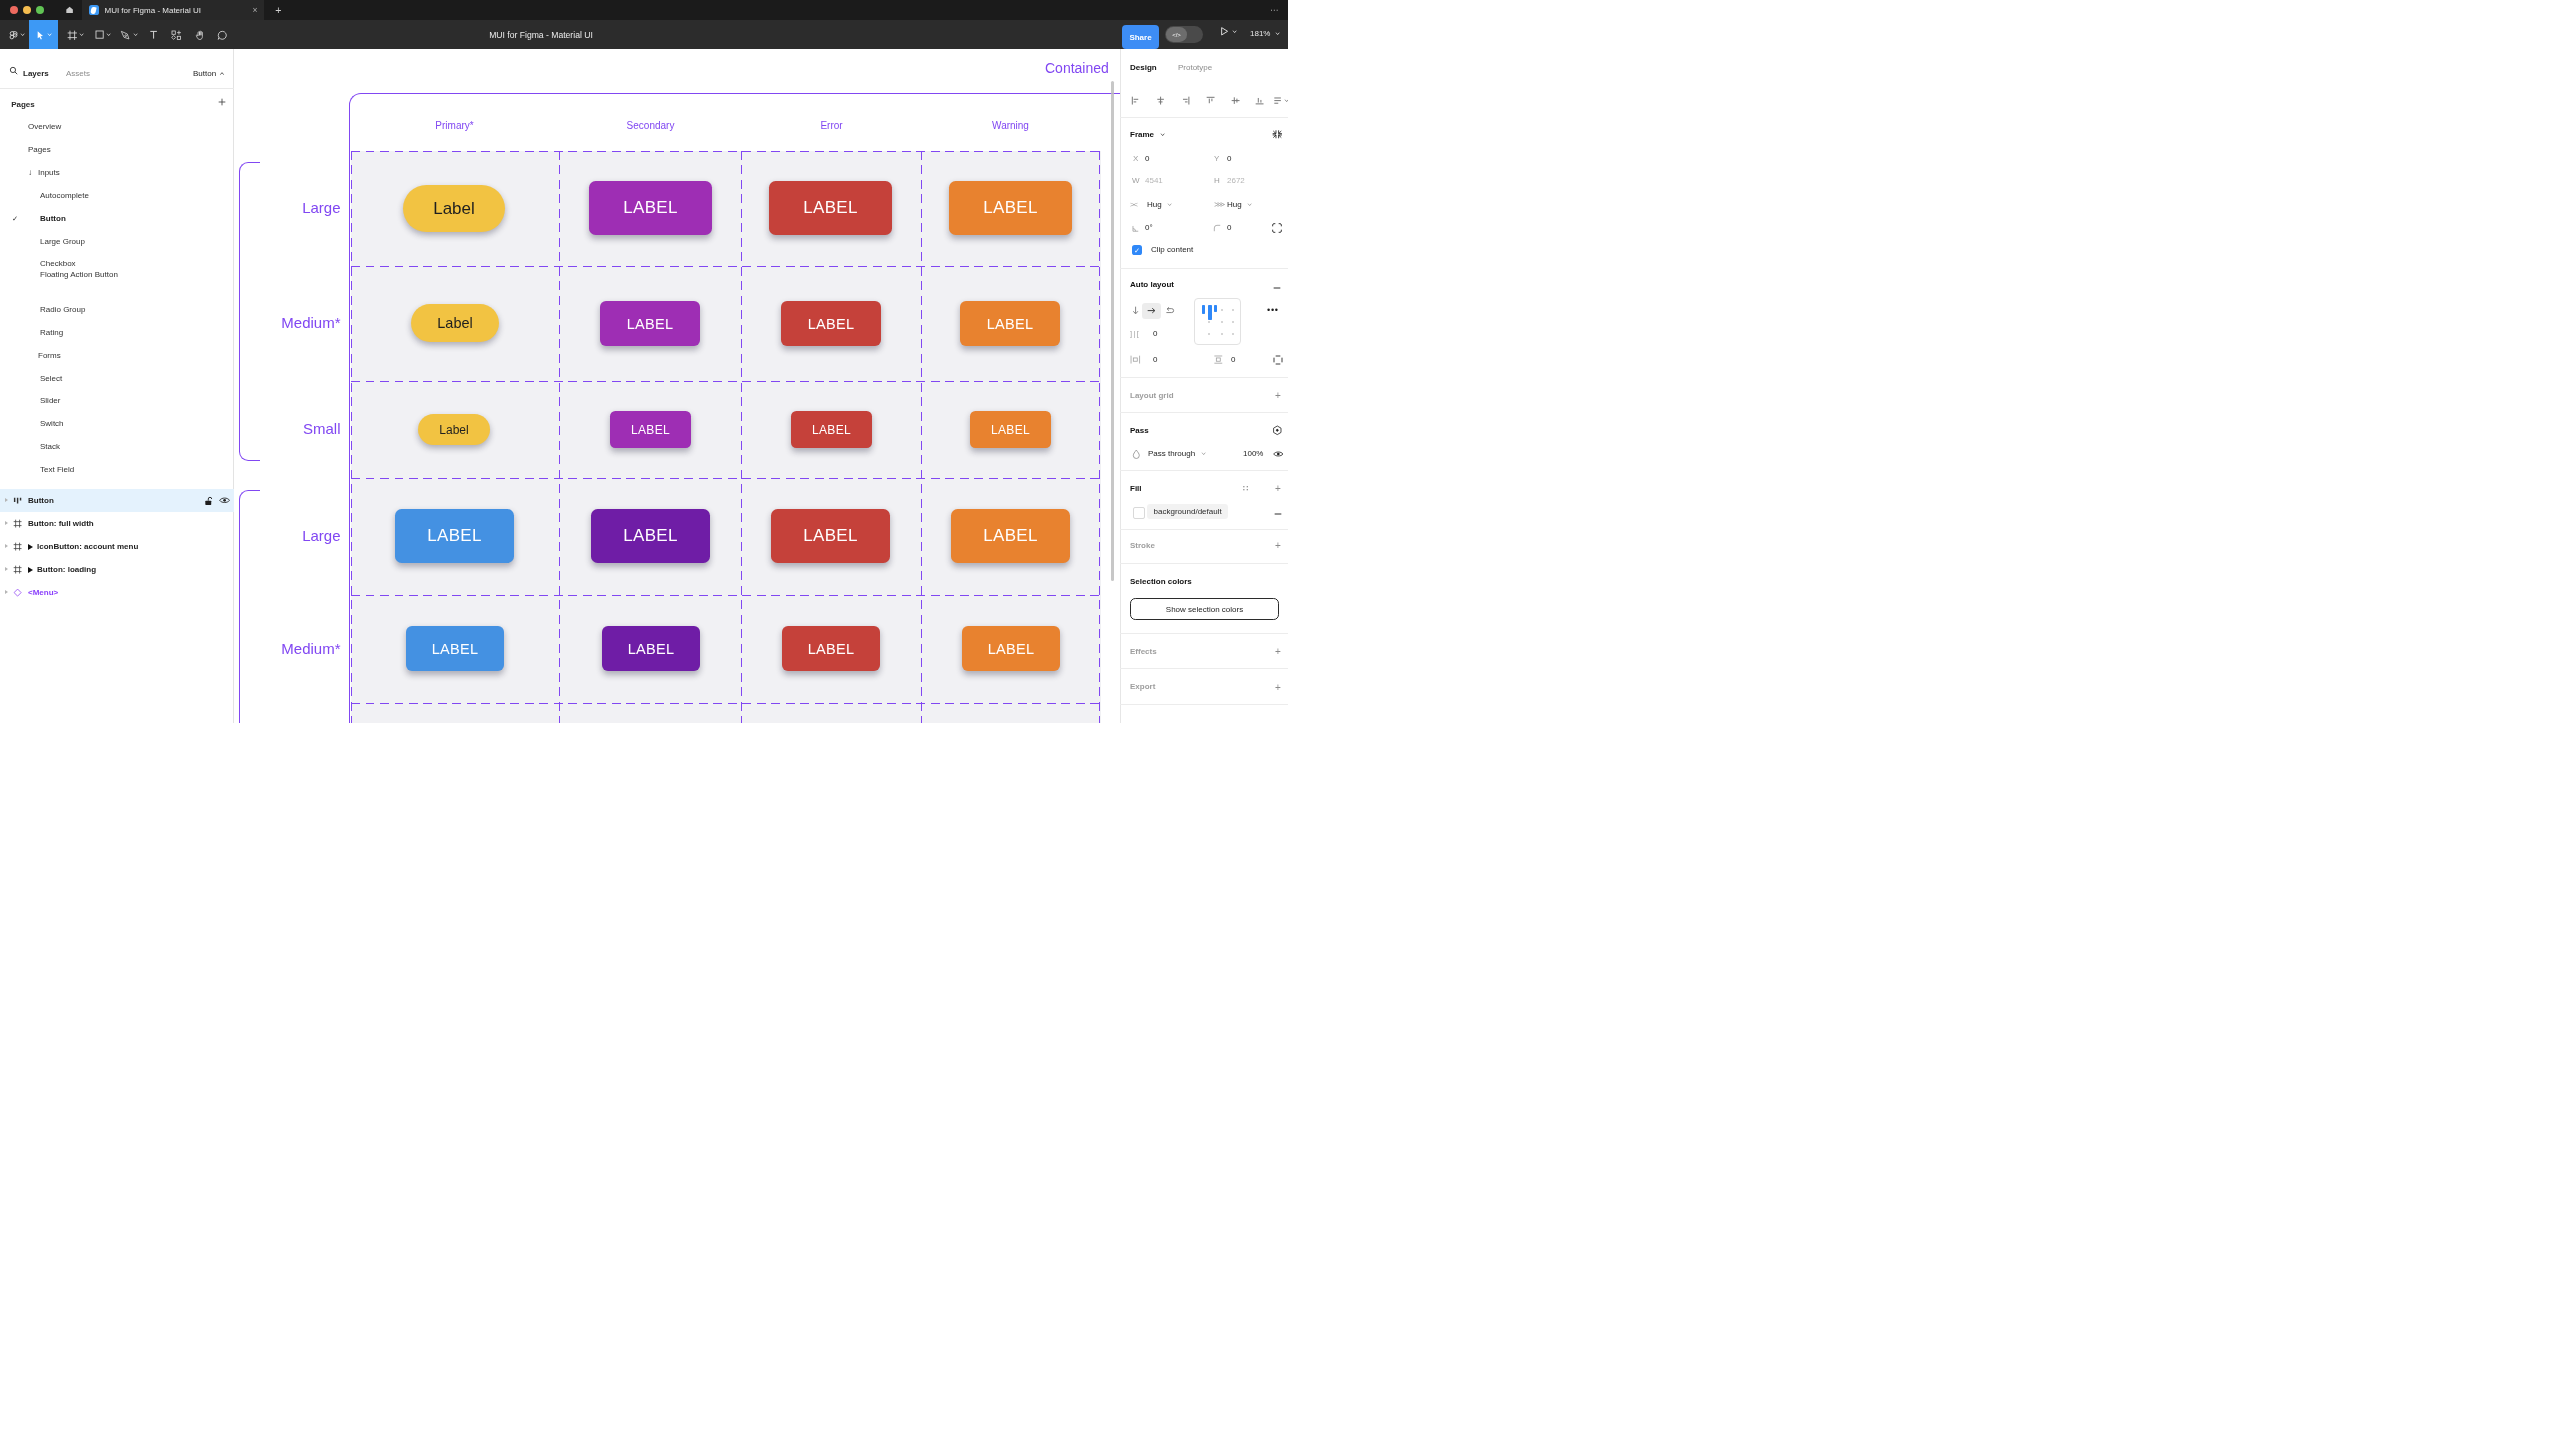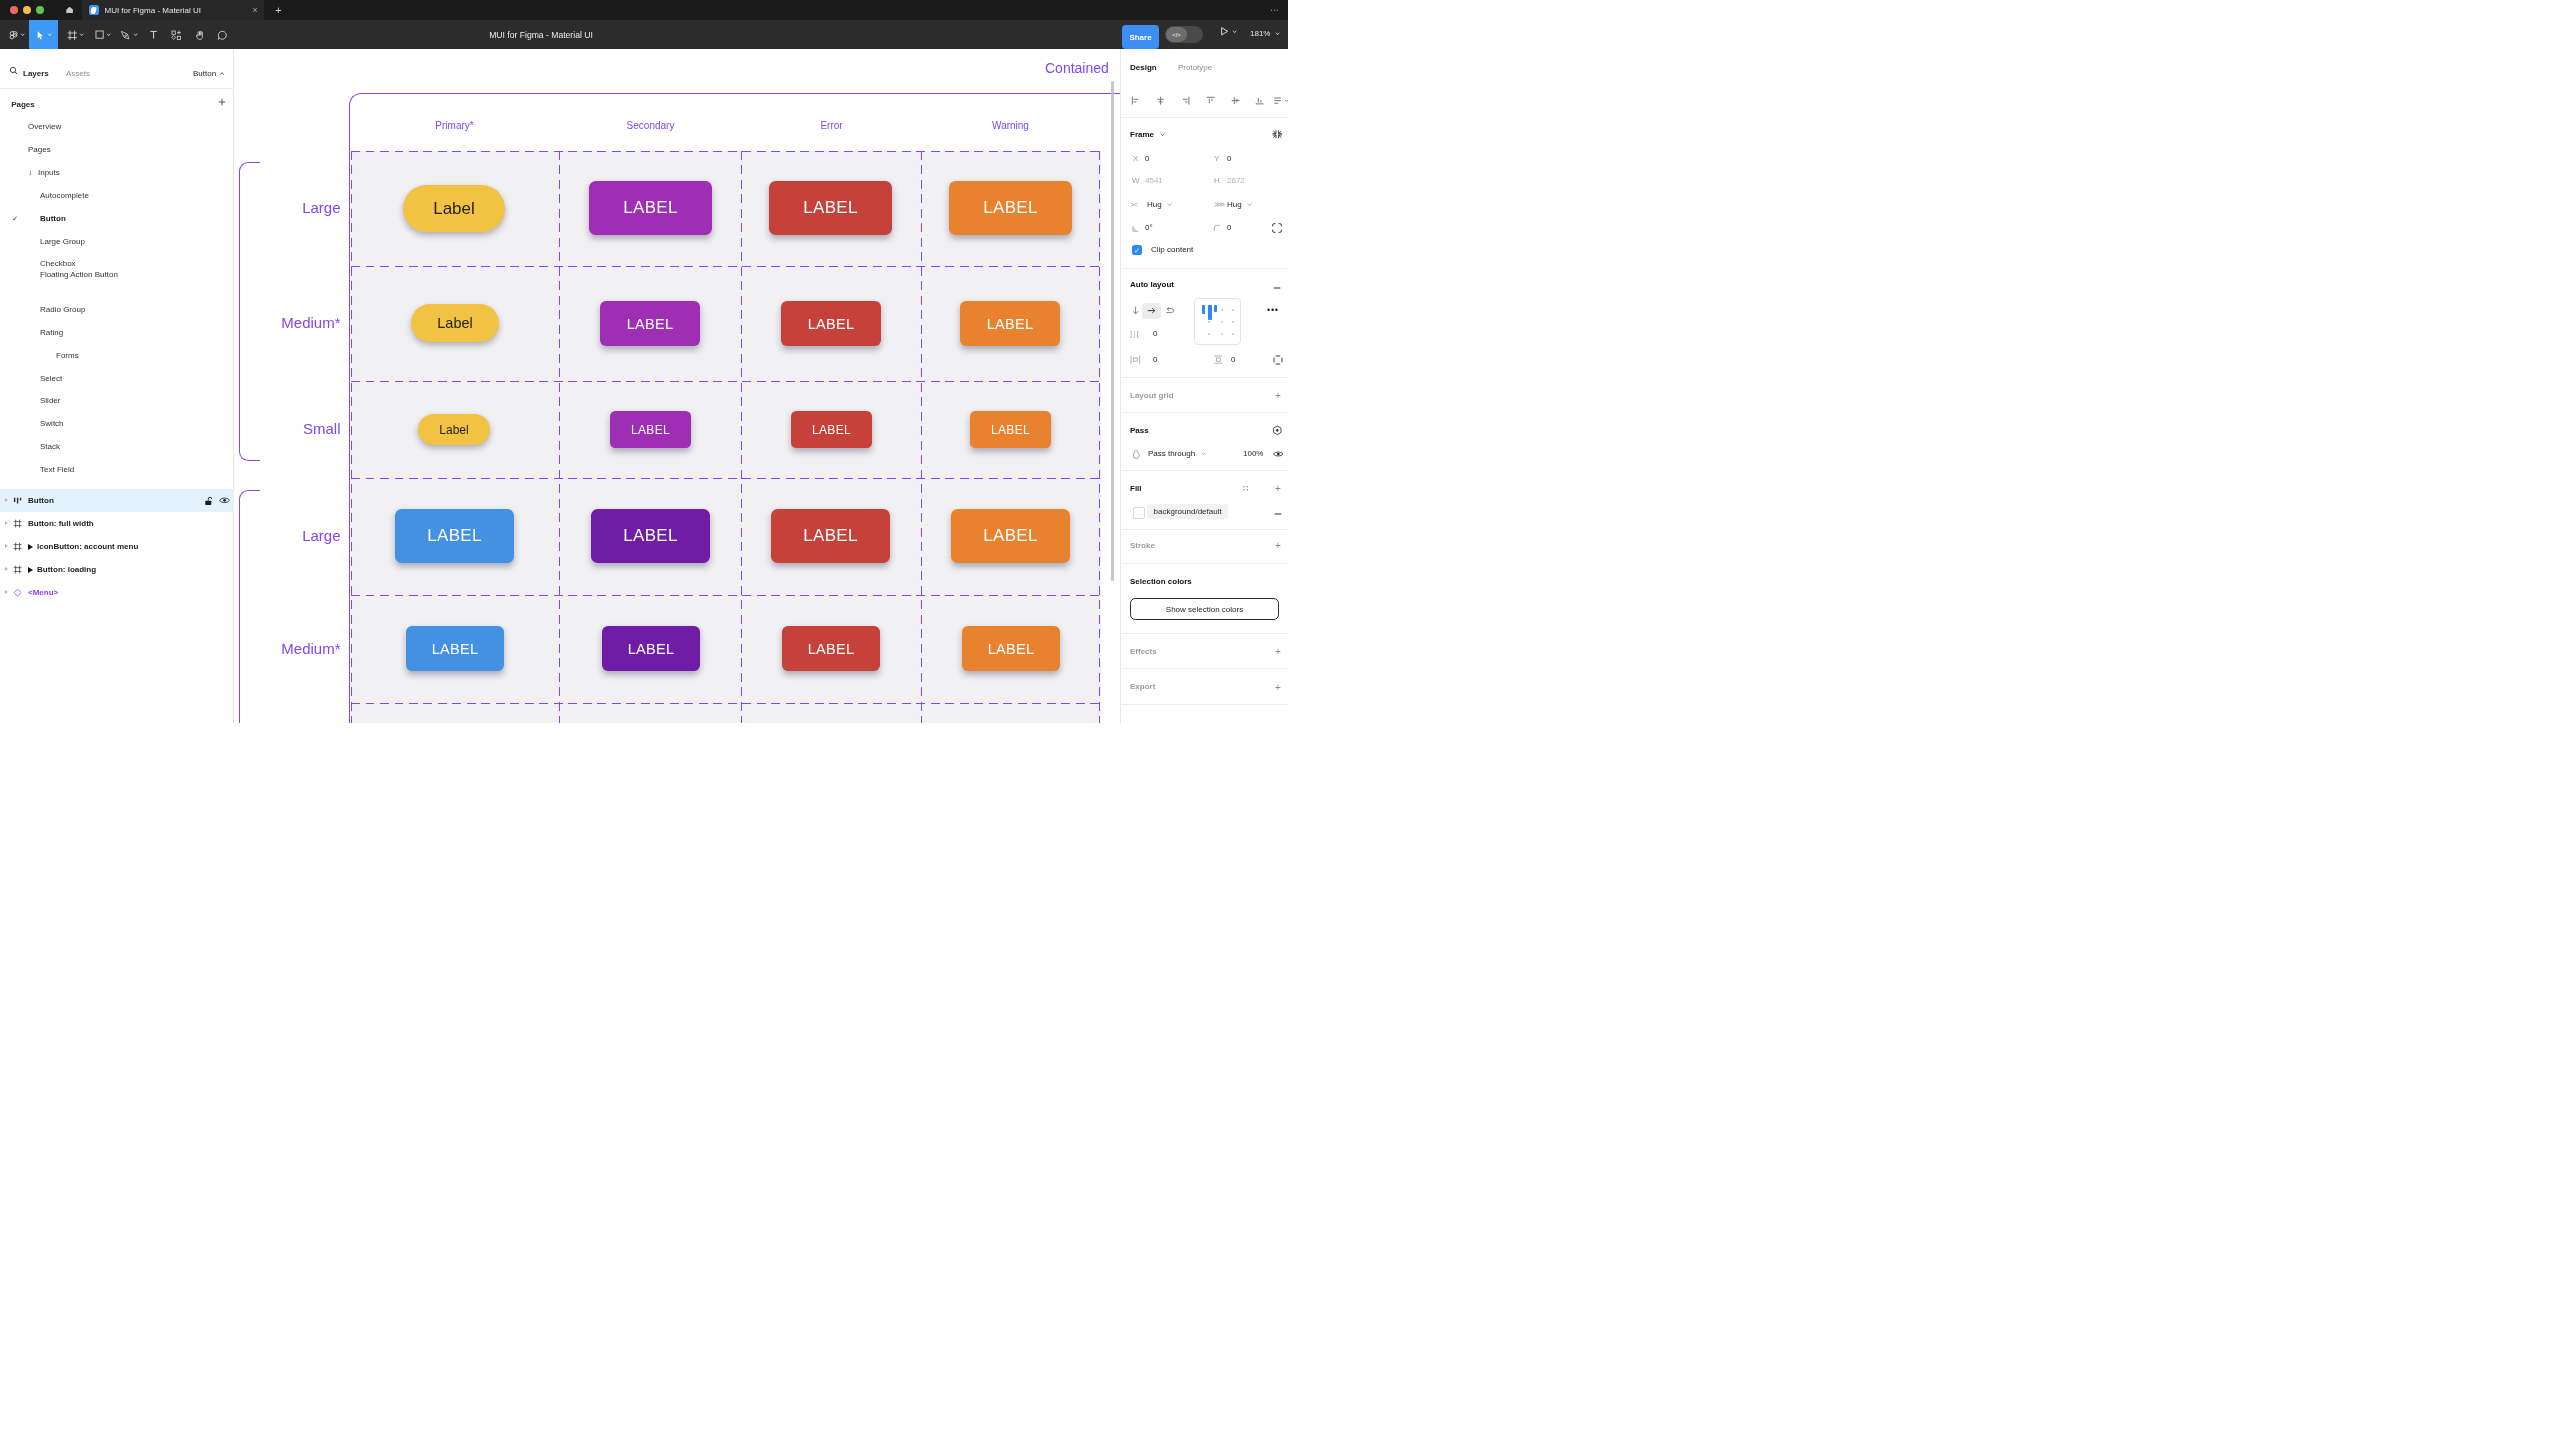--- a/index.html
+++ b/index.html
@@ -242,21 +242,21 @@
     <div class="abs prow" style="top: 263px;">
       <span style="position:absolute;left:40px;">Floating Action Button</span>
     </div>
     <div class="abs prow" style="top: 298px;">
       <span style="position:absolute;left:40px;">Radio Group</span>
     </div>
     <div class="abs prow" style="top: 321px;">
       <span style="position:absolute;left:40px;">Rating</span>
     </div>
     <div class="abs prow" style="top: 344px;">
-      <span style="position:absolute;left:56px;">Forms</span>
+      <span style="position:absolute;left:38px;">Forms</span>
     </div>
     <div class="abs prow" style="top: 367px;">
       <span style="position:absolute;left:40px;">Select</span>
     </div>
     <div class="abs prow" style="top: 389px;">
       <span style="position:absolute;left:40px;">Slider</span>
     </div>
     <div class="abs prow" style="top: 412px;">
       <span style="position:absolute;left:40px;">Switch</span>
     </div>

